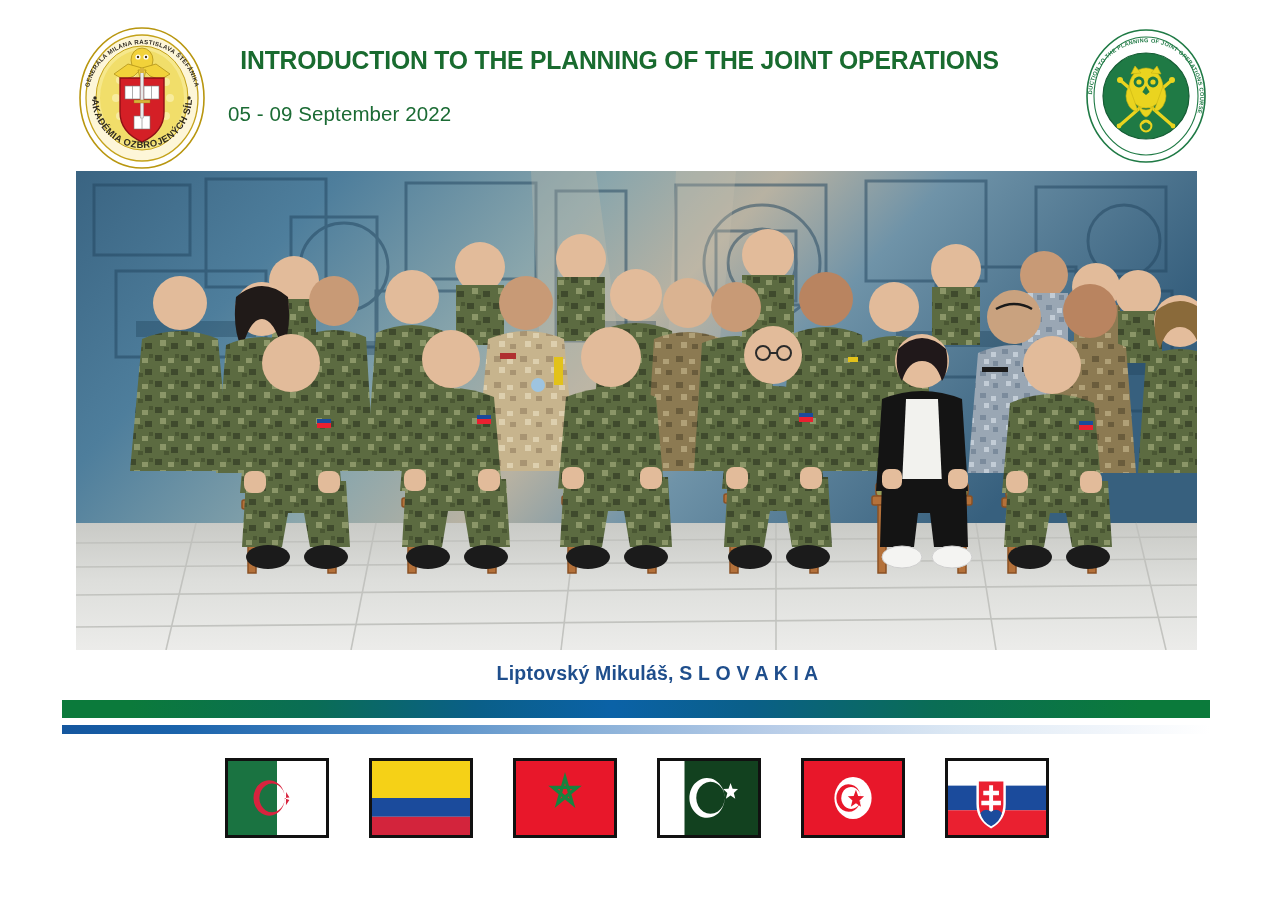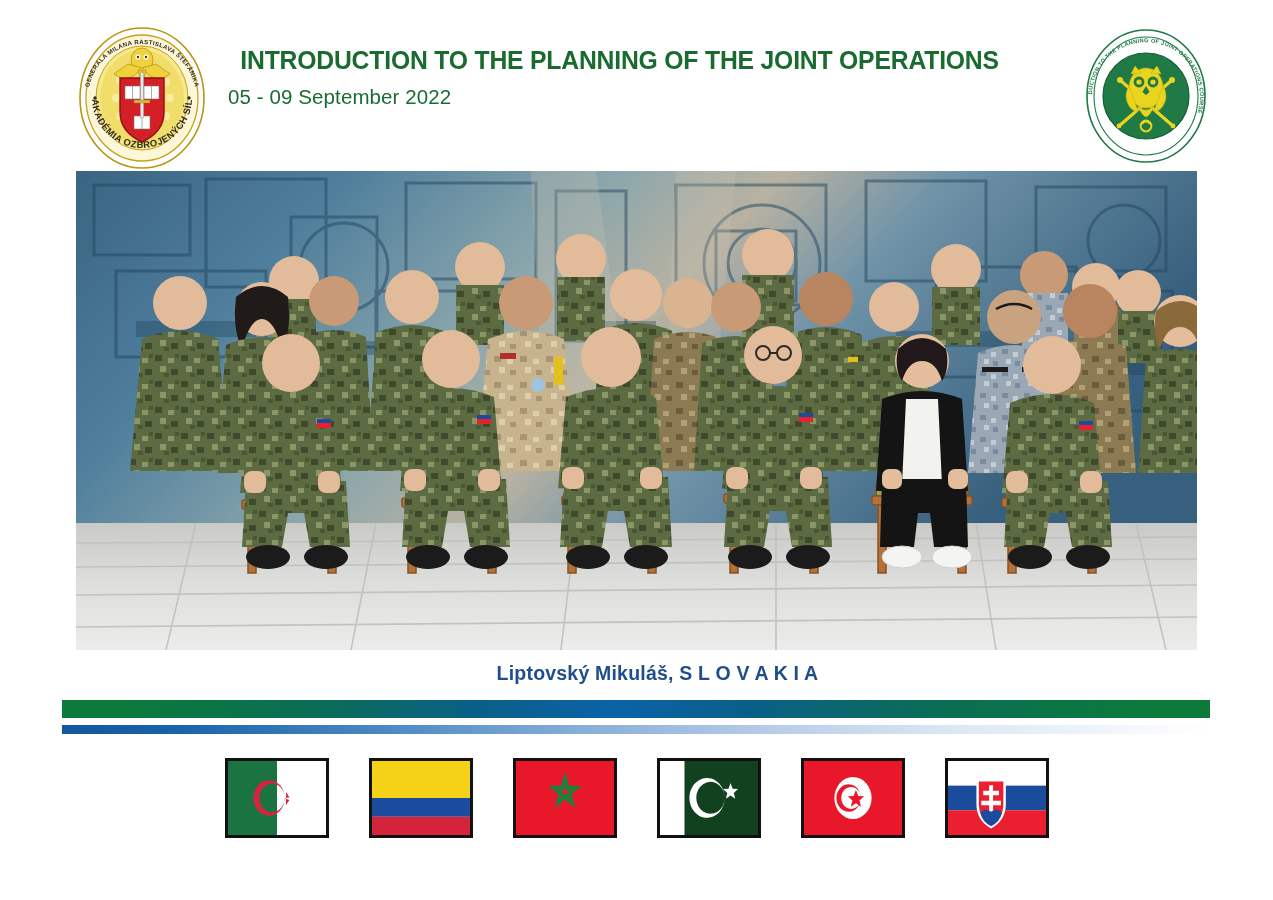--- a/index.html
+++ b/index.html
@@ -49,21 +49,21 @@
   .course-title {
     font-size: 25.5px;
     font-weight: bold;
     color: #196b2f;
     letter-spacing: -0.2px;
     line-height: 1.1;
     white-space: nowrap;
     transform: scaleX(0.97);
   }
   .course-dates {
-    margin-top: 11px;
+    margin-top: 28px;
     font-size: 20.5px;
     font-weight: normal;
     color: #1b6b34;
     letter-spacing: 0.1px;
   }
 
   
   .photo {
     position: absolute;
     left: 76px; top: 171px;

